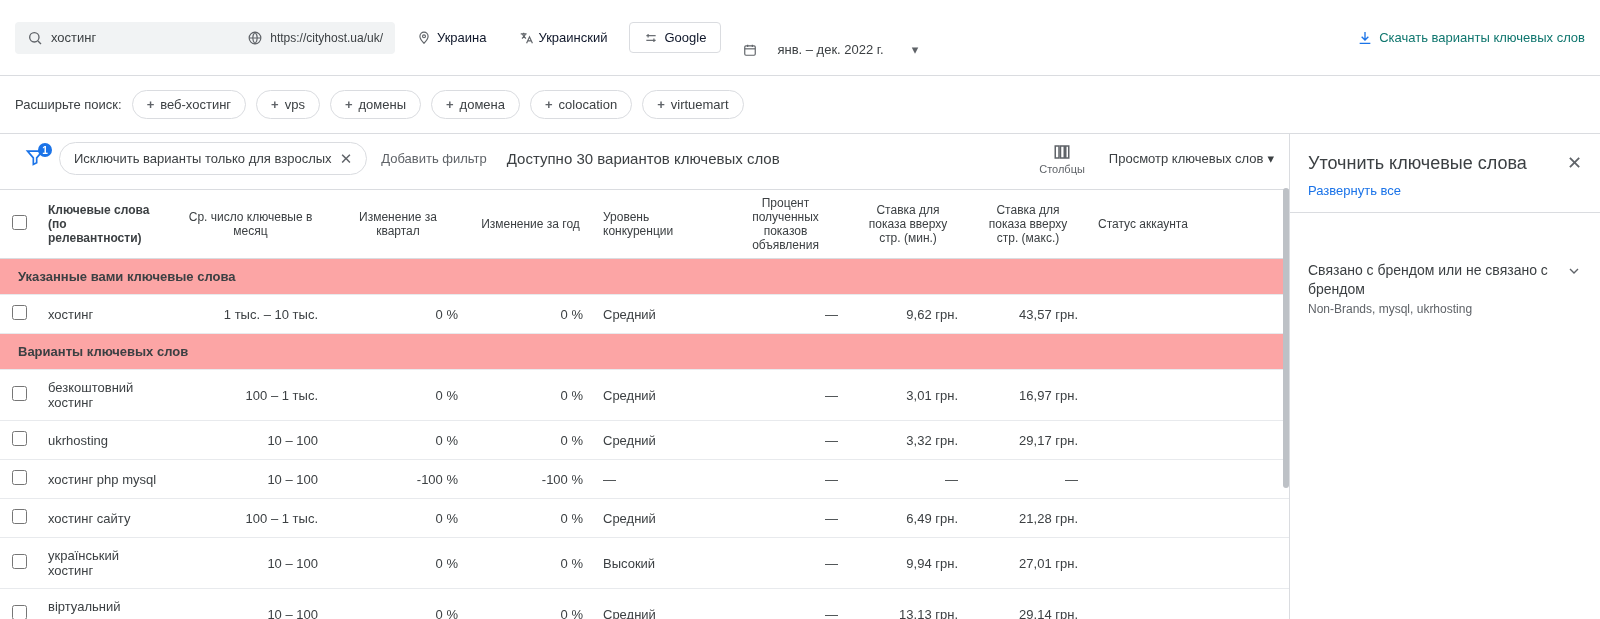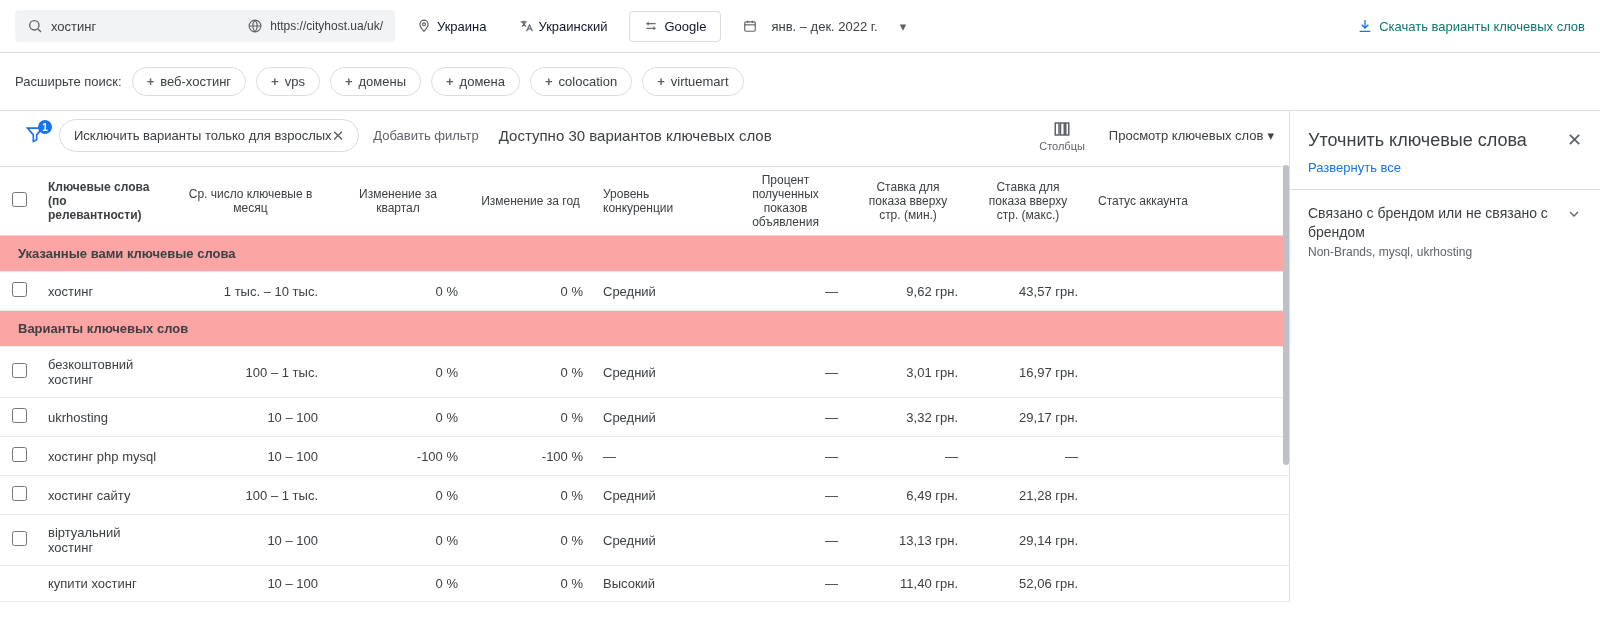--- a/index.html
+++ b/index.html
@@ -5,40 +5,40 @@
   * { box-sizing: border-box; margin: 0; padding: 0; }
   body { font-family: Arial, sans-serif; font-size: 13px; color: #3c4043; background: #fff; width: 1600px; }
   
   
   .topbar { display: flex; align-items: center; padding: 10px 15px; border-bottom: 1px solid #dadce0; gap: 12px; }
   .search-pill { display: flex; align-items: center; background: #f1f3f4; border-radius: 4px; padding: 8px 12px; gap: 8px; }
   .search-main { width: 380px; }
   .top-chip { display: flex; align-items: center; gap: 6px; padding: 8px 10px; font-size: 13px; color: #0f172a; }
   .top-chip.outlined { border: 1px solid #dadce0; border-radius: 4px; padding: 7px 14px; }
   .top-chip svg { flex-shrink: 0; }
-  .date-chip { display: flex; align-items: center; gap: 14px; padding: 8px 10px; font-size: 13px; }
+  .date-chip { display: flex; align-items: center; gap: 20px; padding: 8px 10px; font-size: 13px; margin-top: 24px; }
   .spacer { flex: 1; }
   .download-link { color: #0f766e; display: flex; align-items: center; gap: 6px; font-size: 13px; cursor: pointer; }
   
   
   .expand-row { display: flex; align-items: center; padding: 14px 15px; gap: 10px; border-bottom: 1px solid #dadce0; }
   .expand-label { font-size: 13px; color: #3c4043; }
   .pill { display: flex; align-items: center; gap: 6px; border: 1px solid #dadce0; border-radius: 16px; padding: 6px 14px; font-size: 13px; cursor: pointer; background: #fff; }
   .pill .plus { font-weight: bold; color: #5f6368; }
   
   
   .main { display: flex; }
   .left-col { flex: 1; border-right: 1px solid #dadce0; position: relative; }
   .right-col { width: 310px; }
   
   
   .tool-row { display: flex; align-items: center; padding: 8px 15px 14px 25px; gap: 14px; }
   .funnel-wrap { position: relative; }
   .funnel-badge { position: absolute; top: -4px; right: -7px; background: #1a73e8; color: #fff; border-radius: 8px; font-size: 10px; min-width: 14px; height: 14px; display: flex; align-items: center; justify-content: center; font-weight: bold; }
-  .filter-chip { display: flex; align-items: center; gap: 0; border: 1px solid #dadce0; border-radius: 18px; padding: 8px 14px; font-size: 13px; text-align: center; }
+  .filter-chip { display: flex; align-items: center; gap: 8px; border: 1px solid #dadce0; border-radius: 18px; padding: 8px 14px; font-size: 13px; text-align: center; }
   .filter-close { color: #5f6368; cursor: pointer; font-size: 15px; line-height: 1; }
   .add-filter { color: #5f6368; font-size: 13px; cursor: pointer; }
   .avail-text { font-size: 15px; color: #3c4043; margin-left: 6px; }
   .tool-right { margin-left: auto; display: flex; align-items: center; gap: 24px; }
   .col-btn { display: flex; flex-direction: column; align-items: center; gap: 2px; font-size: 11px; color: #5f6368; cursor: pointer; }
   .view-dd { font-size: 13px; color: #3c4043; cursor: pointer; display: flex; align-items: center; gap: 4px; }
   
   
   table { width: 100%; border-collapse: collapse; }
   thead th { border-top: 1px solid #dadce0; border-bottom: 1px solid #dadce0; padding: 6px 10px; font-size: 12px; font-weight: normal; color: #3c4043; vertical-align: middle; height: 44px; }
@@ -51,21 +51,21 @@
   .section-row td { background: #fca5a5; font-size: 13px; padding: 10px 18px; color: #3c4043; font-weight: bold; }
   .cb-cell { width: 38px; text-align: center; }
   input[type="checkbox"] { width: 15px; height: 15px; cursor: pointer; }
   
   
   .rp-header { display: flex; align-items: flex-start; justify-content: space-between; padding: 18px 18px 4px 18px; }
   .rp-title { font-size: 18px; color: #3c4043; line-height: 1.3; }
   .rp-close { color: #5f6368; cursor: pointer; font-size: 18px; }
   .rp-expand { color: #1a73e8; font-size: 13px; padding: 4px 18px 14px 18px; cursor: pointer; }
   .rp-section { border-top: 1px solid #dadce0; padding: 14px 18px; }
-  .rp-sec-head { display: flex; justify-content: flex-start; align-items: flex-start; }
+  .rp-sec-head { display: flex; justify-content: flex-start; align-items: flex-start; margin-top: 34px; }
   .rp-sec-title { font-size: 14px; color: #3c4043; line-height: 1.3; flex: 1; }
   .rp-sec-sub { font-size: 12px; color: #5f6368; margin-top: 4px; }
   .rp-chev { color: #5f6368; padding-top: 2px; }
   
   .scrollbar-fake { position: absolute; right: 0; top: 54px; width: 6px; height: 300px; background: #bdc1c6; border-radius: 3px; }
 </style>
 </head>
 <body>
 
 <div class="topbar">
@@ -272,20 +272,32 @@
             <td class="right">0 %</td>
             <td class="right">0 %</td>
             <td class="left">Средний</td>
             <td class="right">—</td>
             <td class="right">6,49 грн.</td>
             <td class="right">21,28 грн.</td>
             <td class="left"></td>
           </tr>
           <tr>
             <td class="cb-cell"><input type="checkbox" style=""></td>
+            <td class="left">український хостинг</td>
+            <td class="right">10 – 100</td>
+            <td class="right">0 %</td>
+            <td class="right">0 %</td>
+            <td class="left">Высокий</td>
+            <td class="right">—</td>
+            <td class="right">9,94 грн.</td>
+            <td class="right">27,01 грн.</td>
+            <td class="left"></td>
+          </tr>
+          <tr>
+            <td class="cb-cell"><input type="checkbox" style=""></td>
             <td class="left">віртуальний хостинг</td>
             <td class="right">10 – 100</td>
             <td class="right">0 %</td>
             <td class="right">0 %</td>
             <td class="left">Средний</td>
             <td class="right">—</td>
             <td class="right">13,13 грн.</td>
             <td class="right">29,14 грн.</td>
             <td class="left"></td>
           </tr>

